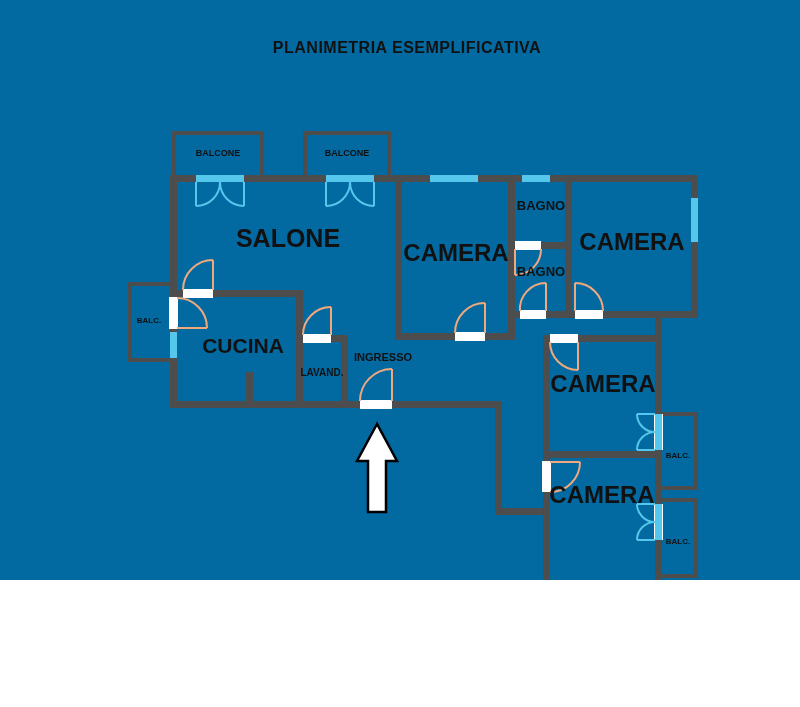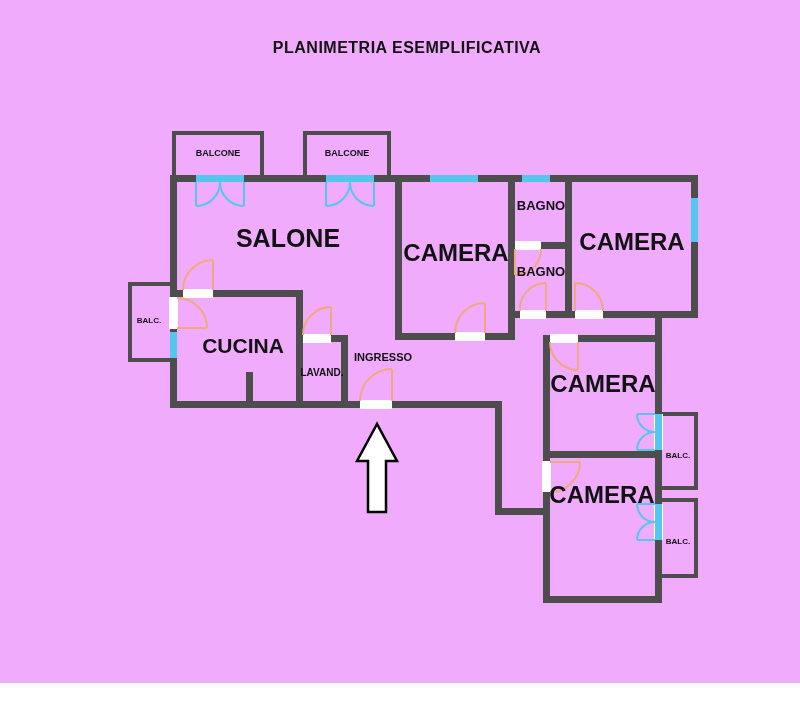--- a/index.html
+++ b/index.html
@@ -2,21 +2,21 @@
 <html style="--wall: #4d4d4d; --door: #efa97c; --window: #56c7ec; --text: #111111;"><head>
 <meta charset="utf-8">
 <style>
   :root{
     --wall:#4d4d4d;
     --door:#efa97c;
     --window:#56c7ec;
     --text:#111111;
   }
   html,body{margin:0;padding:0;background:#ffffff;}
-  .stage{position:relative;width:800px;height:683px;background:#f0abfc;overflow:hidden;}
+  .stage{position:relative;width:800px;height:580px;background:#0369a1;overflow:hidden;}
   svg{display:block;}
   .wall{fill:var(--wall);}
   .gap{fill:#ffffff;}
   .window{fill:var(--window);}
   .door-arc{fill:none;stroke:var(--door);stroke-width:2;}
   .door-leaf{stroke:var(--door);stroke-width:2;}
   .wdoor-arc{fill:none;stroke:var(--window);stroke-width:2;}
   .wdoor-leaf{stroke:var(--window);stroke-width:2;}
   .lbl{font-family:"Liberation Sans",sans-serif;font-weight:bold;fill:var(--text);text-anchor:middle;}
   .title{font-family:"Liberation Sans",sans-serif;font-weight:bold;fill:var(--text);text-anchor:middle;letter-spacing:0.5px;}

